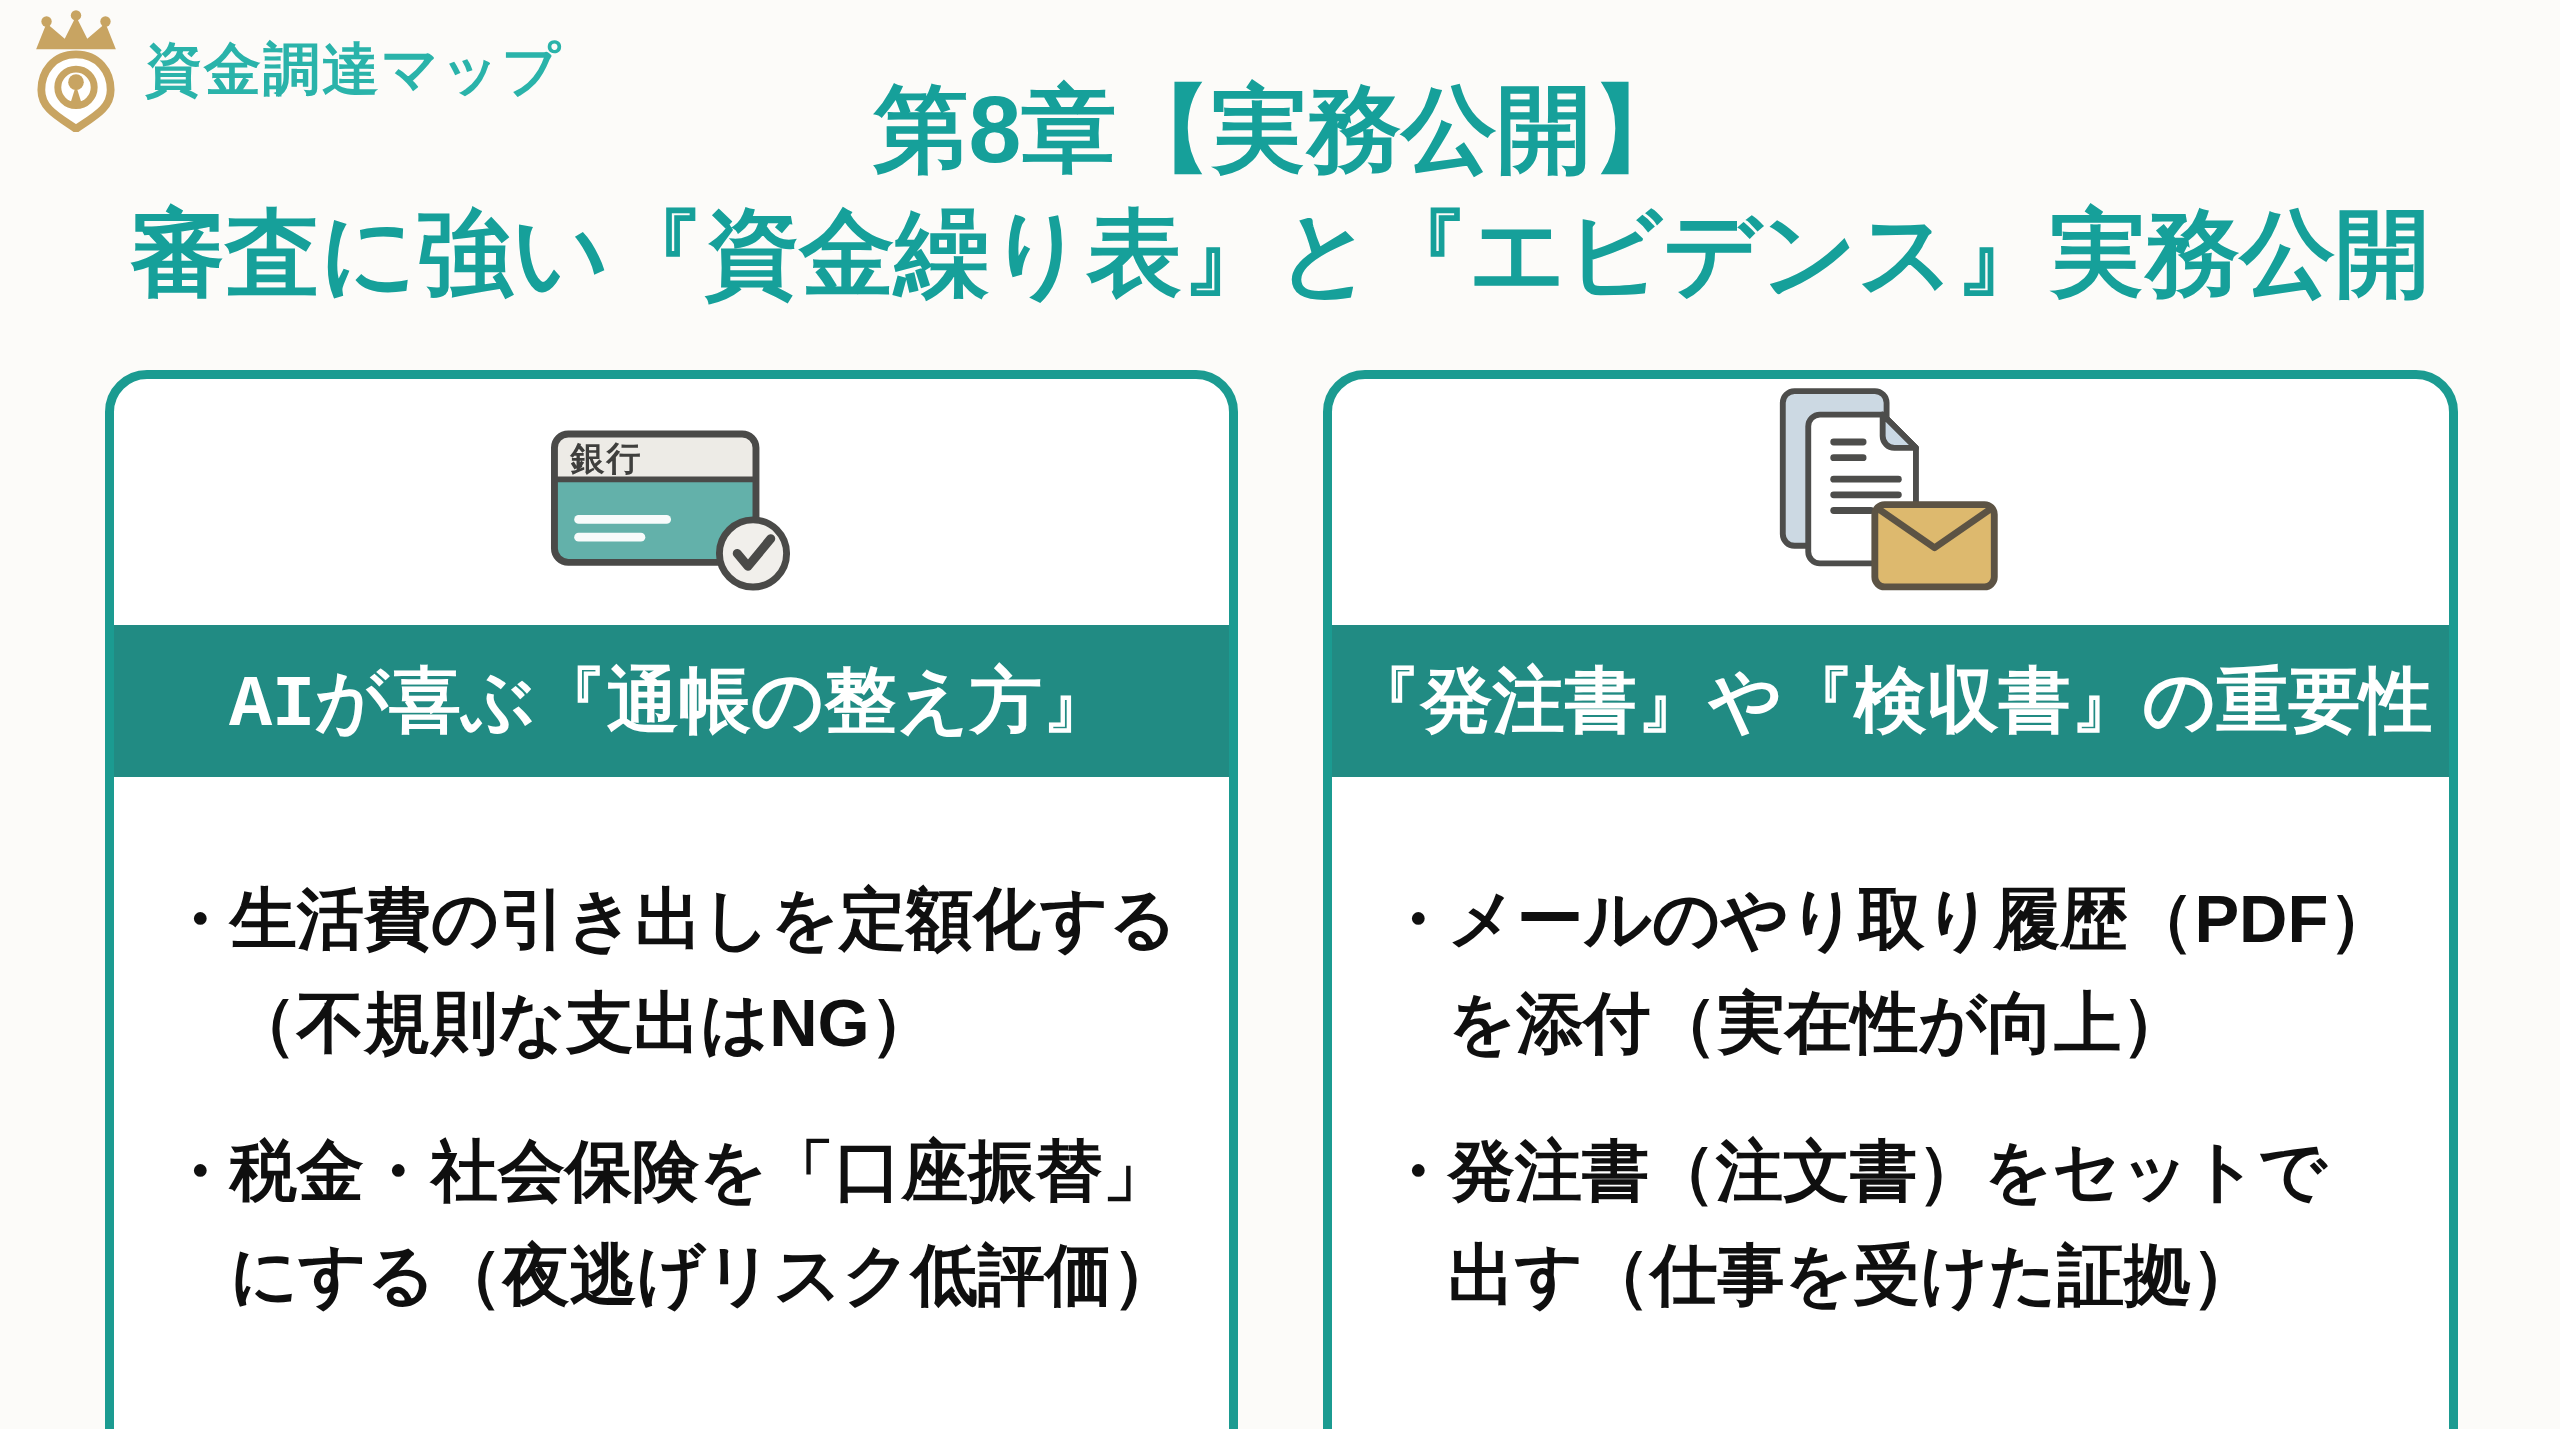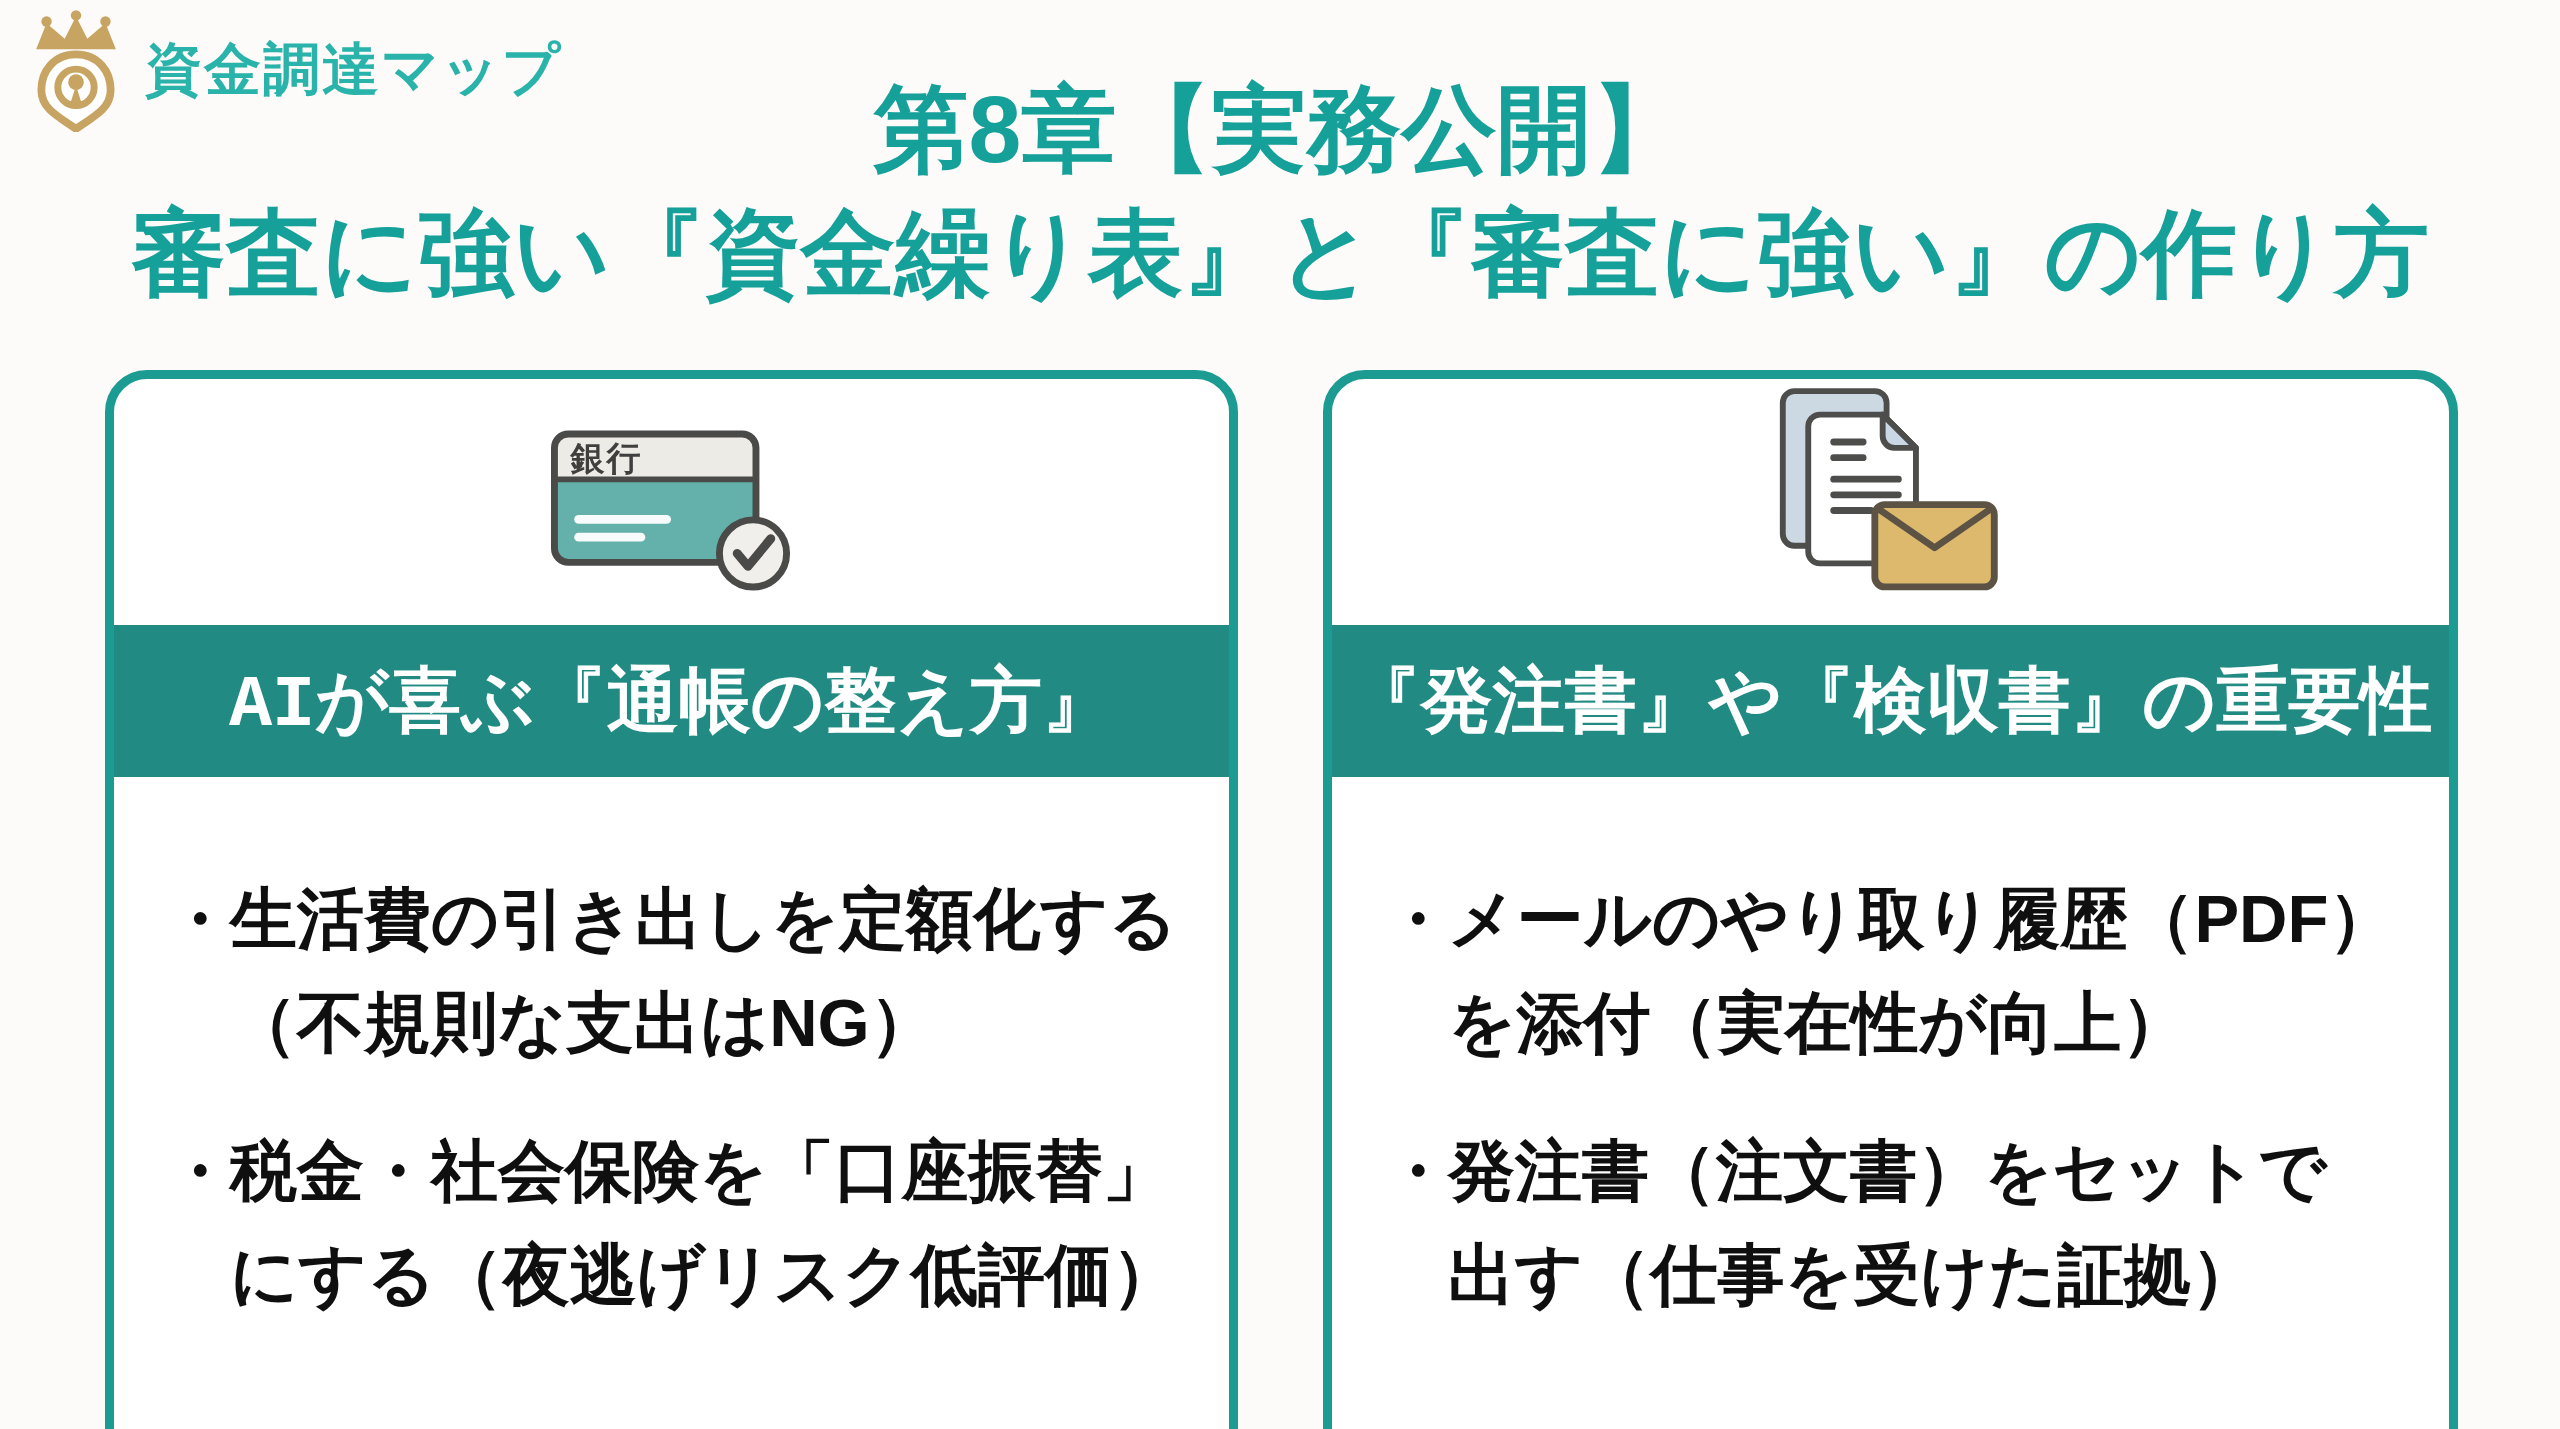--- a/index.html
+++ b/index.html
@@ -55,21 +55,21 @@
       <path d="M60 52 C34 52 20 72 20 93 C20 114 38 123 60 138 C82 123 100 114 100 93 C100 72 86 52 60 52 Z" fill="#ffffff" stroke="#c8a462" stroke-width="9"></path>
       <circle cx="60" cy="90" r="21" fill="none" stroke="#c8a462" stroke-width="8"></circle>
       <circle cx="60" cy="84" r="9" fill="#c8a462"></circle>
       <path d="M60 88 L53 110 Q60 116 67 110 Z" fill="#c8a462"></path>
     </svg>
     <span class="logo-text">資金調達マップ</span>
   </div>
 
   <h1 class="title" style="margin:0;">
     <span>第8章【実務公開】</span><br>
-    <span>審査に強い『資金繰り表』と『審査に強い』の作り方</span>
+    <span>審査に強い『資金繰り表』と『エビデンス』実務公開</span>
   </h1>
 
   <section class="card card-left">
     <div class="card-icon-area">
       <div class="icon-wrap">
         <svg viewBox="0 0 250 165" width="250" height="163" aria-hidden="true">
           <defs>
               <clipPath id="bankclip">
                 <rect x="6" y="6" width="204" height="130" rx="14"></rect>
               </clipPath>

